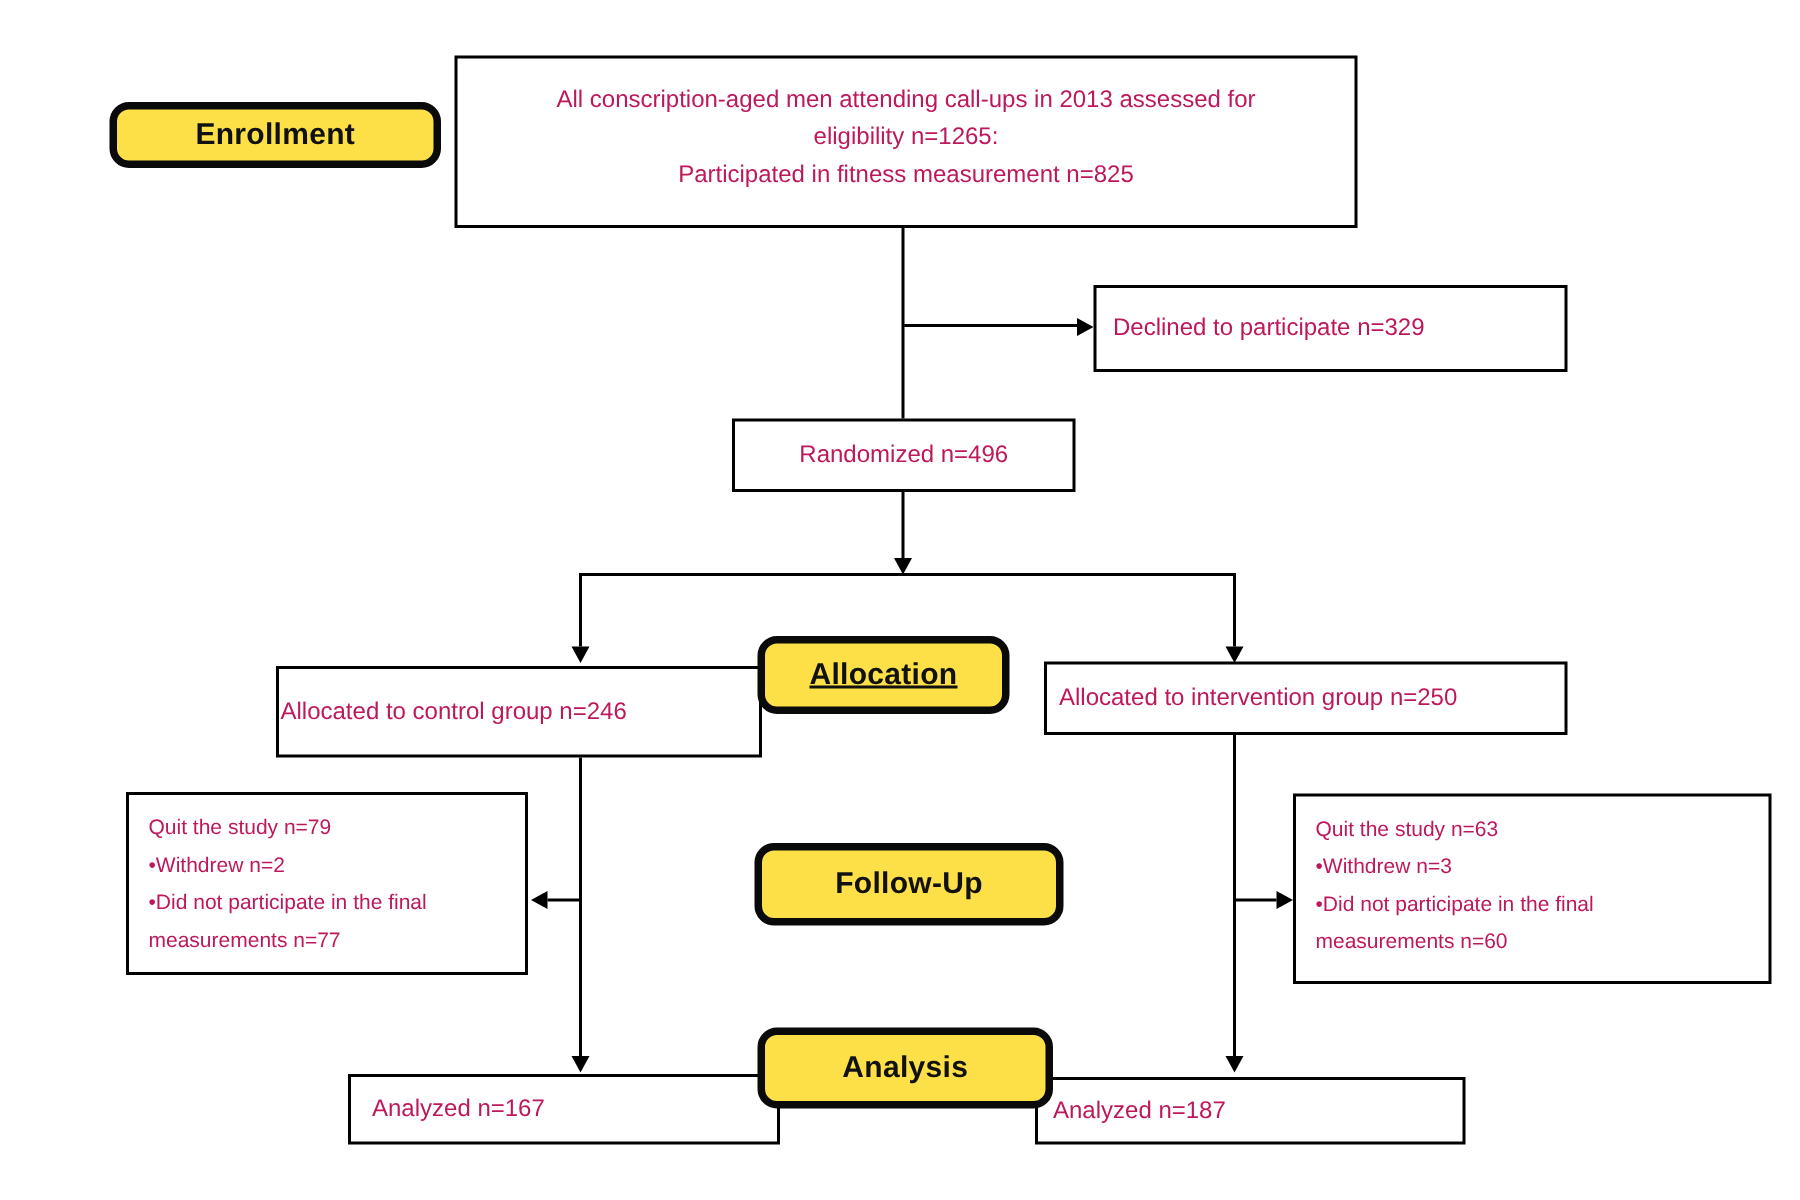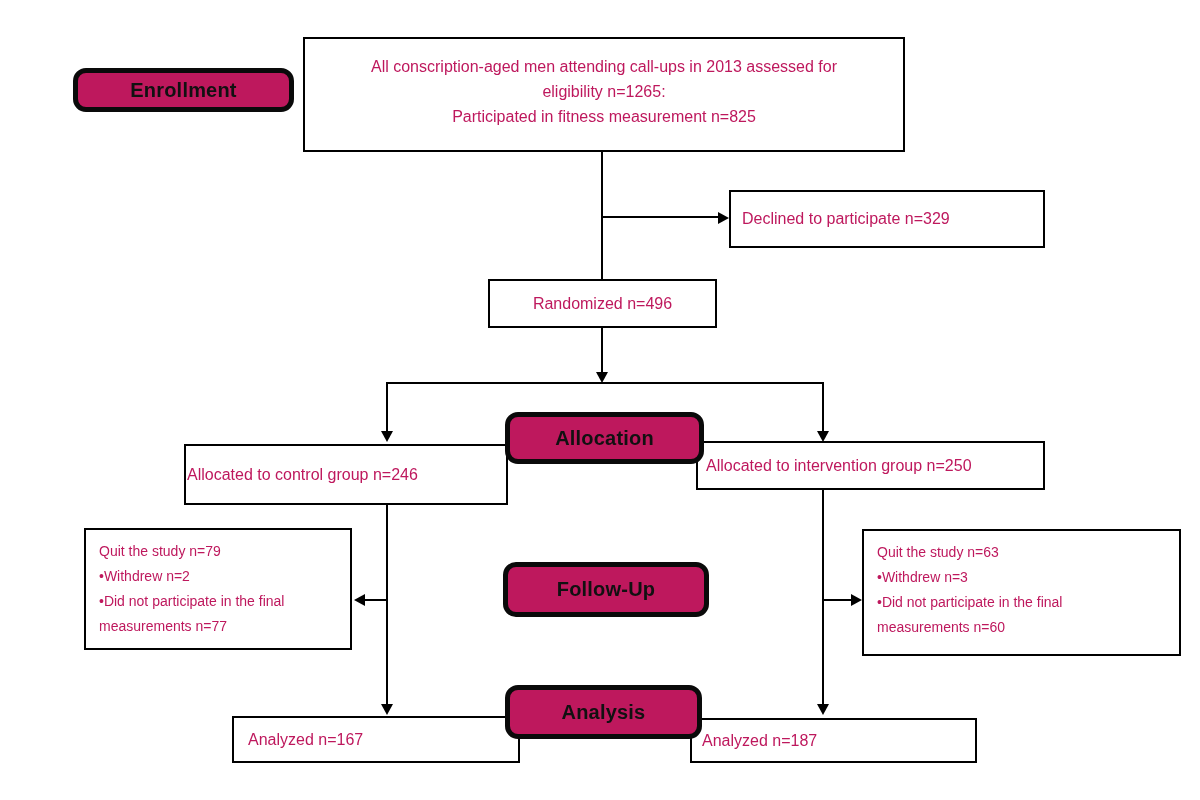--- a/index.html
+++ b/index.html
@@ -32,21 +32,21 @@
   }
   .box.center-text {
     text-align: center;
   }
   
   .stage {
     position: absolute;
     box-sizing: border-box;
     border: 5px solid #0a0a0a;
     border-radius: 13px;
-    background: #be185d;
+    background: #fde047;
     display: flex;
     align-items: center;
     justify-content: center;
     font-size: 20px;
     font-weight: bold;
     color: #111111;
     z-index: 5;
     letter-spacing: 0.2px;
   }
   
@@ -155,21 +155,21 @@
   </div>
 
   <div class="box vcenter" style="left:690px; top:718px; width:287px; height:45px; padding-left:10px;">
     <span>Analyzed n=187</span>
   </div>
 
   <div class="stage" style="left:73px; top:68px; width:221px; height:44px;">
     <span>Enrollment</span>
   </div>
 
-  <div class="stage" style="left:505px; top:412px; width:199px; height:52px;">
+  <div class="stage" style="left:505px; top:424px; width:168px; height:52px;text-decoration:underline;">
     <span>Allocation</span>
   </div>
 
   <div class="stage" style="left:503px; top:562px; width:206px; height:55px;">
     <span>Follow-Up</span>
   </div>
 
   <div class="stage" style="left:505px; top:685px; width:197px; height:54px;">
     <span>Analysis</span>
   </div>

